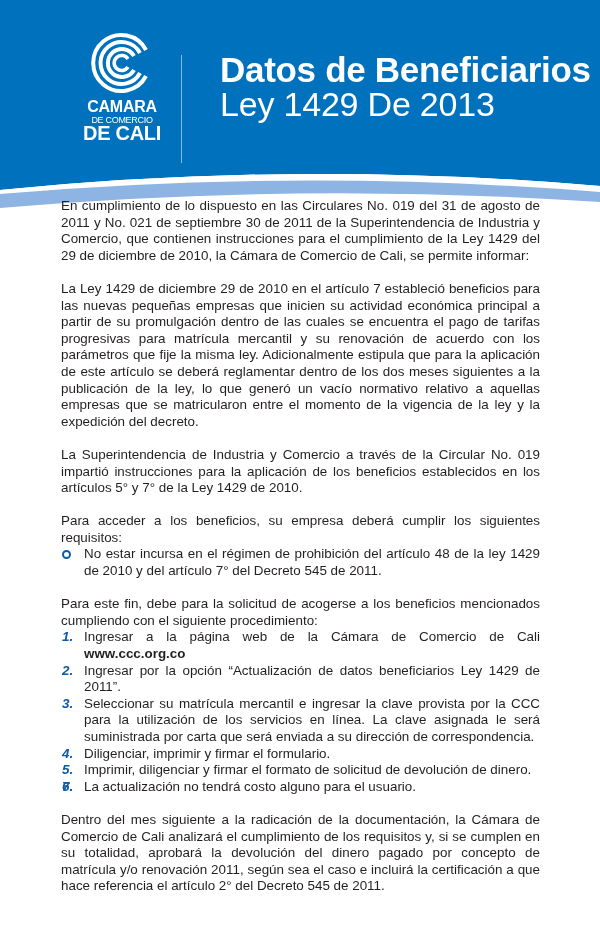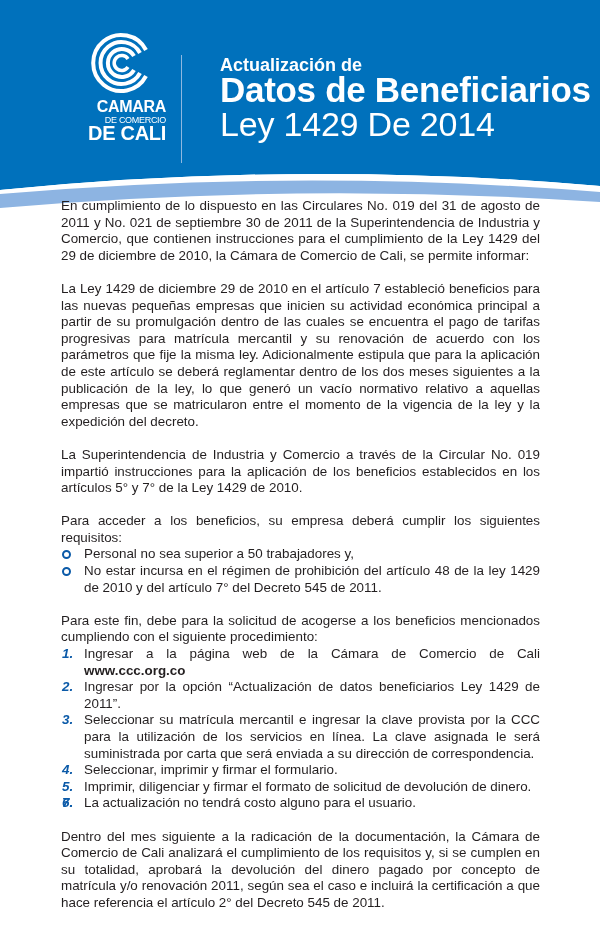--- a/index.html
+++ b/index.html
@@ -1,20 +1,20 @@
 <!DOCTYPE html>
 <html><head>
 <meta charset="utf-8">
 <style>
   html, body { margin: 0; padding: 0; }
   body { width: 600px; height: 927px; background: #ffffff; position: relative; overflow: hidden;
          font-family: "Liberation Sans", "DejaVu Sans", sans-serif; color: #231f20; }
   .header { position: absolute; left: 0; top: 0; width: 600px; height: 215px; }
   .header svg.bg { position: absolute; left: 0; top: 0; }
-  .logo { position: absolute; left: 78px; top: 30px; width: 88px; text-align: right; color: #fff; }
+  .logo { position: absolute; left: 78px; top: 30px; width: 88px; text-align: center; color: #fff; }
   .logo svg { display: block; margin: 0 auto; }
   .logo .l1 { font-weight: bold; font-size: 16px; line-height: 16px; margin-top: 3px; letter-spacing: -0.3px; }
   .logo .l2 { font-weight: normal; font-size: 9px; line-height: 10px; letter-spacing: -0.3px; }
   .logo .l3 { font-weight: bold; font-size: 20px; line-height: 16px; letter-spacing: -0.3px; }
   .divider { position: absolute; left: 181px; top: 55px; width: 1px; height: 108px; background: #8fb8e0; }
   .titles { position: absolute; left: 220px; top: 55px; color: #fff; }
   .t1 { font-weight: bold; font-size: 18px; line-height: 20px; }
   .t2 { font-weight: bold; font-size: 35px; line-height: 30px; letter-spacing: -0.3px; }
   .t3 { font-size: 34px; line-height: 38px; letter-spacing: -0.2px; }
   .content { position: absolute; left: 61px; top: 198px; width: 479px; font-size: 13.4px; line-height: 16.6px; }
@@ -49,37 +49,32 @@
       </g>
     </svg>
     <div class="l1">CAMARA</div>
     <div class="l2">DE COMERCIO</div>
     <div class="l3">DE CALI</div>
   </div>
 
   <div class="divider"></div>
 
   <div class="titles">
-    <div class="t1">Actualización de</div>
     <div class="t2">Datos de Beneficiarios</div>
-    <div class="t3">Ley 1429 De 2014</div>
+    <div class="t3">Ley 1429 De 2013</div>
   </div>
 </div>
 
 <div class="content">
   <p>En cumplimiento de lo dispuesto en las Circulares No. 019 del 31 de agosto de 2011 y No. 021 de septiembre 30 de 2011 de la Superintendencia de Industria y Comercio, que contienen instrucciones para el cumplimiento de la Ley 1429 del 29 de diciembre de 2010, la Cámara de Comercio de Cali, se permite informar:</p>
   <p>La Ley 1429 de diciembre 29 de 2010 en el artículo 7 estableció beneficios para las nuevas pequeñas empresas que inicien su actividad económica principal a partir de su promulgación dentro de las cuales se encuentra el pago de tarifas progresivas para matrícula mercantil y su renovación de acuerdo con los parámetros que fije la misma ley. Adicionalmente estipula que para la aplicación de este artículo se deberá reglamentar dentro de los dos meses siguientes a la publicación de la ley, lo que generó un vacío normativo relativo a aquellas empresas que se matricularon entre el momento de la vigencia de la ley y la expedición del decreto.</p>
   <p>La Superintendencia de Industria y Comercio a través de la Circular No. 019 impartió instrucciones para la aplicación de los beneficios establecidos en los artículos 5° y 7° de la Ley 1429 de 2010.</p>
 
   <p class="intro">Para acceder a los beneficios, su empresa deberá cumplir los siguientes requisitos:</p>
   <ul class="bul">
-    <li>
-      <span class="dot"></span>
-      <span>Personal no sea superior a 50 trabajadores y,</span>
-    </li>
     <li>
       <span class="dot"></span>
       <span>No estar incursa en el régimen de prohibición del artículo 48 de la ley 1429 de 2010 y del artículo 7° del Decreto 545 de 2011.</span>
     </li>
   </ul>
 
   <p class="intro">Para este fin, debe para la solicitud de acogerse a los beneficios mencionados cumpliendo con el siguiente procedimiento:</p>
   <ol class="steps">
     <li>
       <span class="num">1.</span>
@@ -88,21 +83,21 @@
     <li>
       <span class="num">2.</span>
       <span>Ingresar por la opción “Actualización de datos beneficiarios Ley 1429 de 2011”.</span>
     </li>
     <li>
       <span class="num">3.</span>
       <span>Seleccionar su matrícula mercantil e ingresar la clave provista por la CCC para la utilización de los servicios en línea. La clave asignada le será suministrada por carta que será enviada a su dirección de correspondencia.</span>
     </li>
     <li>
       <span class="num">4.</span>
-      <span>Seleccionar, imprimir y firmar el formulario.</span>
+      <span>Diligenciar, imprimir y firmar el formulario.</span>
     </li>
     <li>
       <span class="num">5.</span>
       <span>Imprimir, diligenciar y firmar el formato de solicitud de devolución de dinero.</span>
     </li>
     <li>
       <span class="num">6.</span>
     </li>
     <li>
       <span class="num">7.</span>

